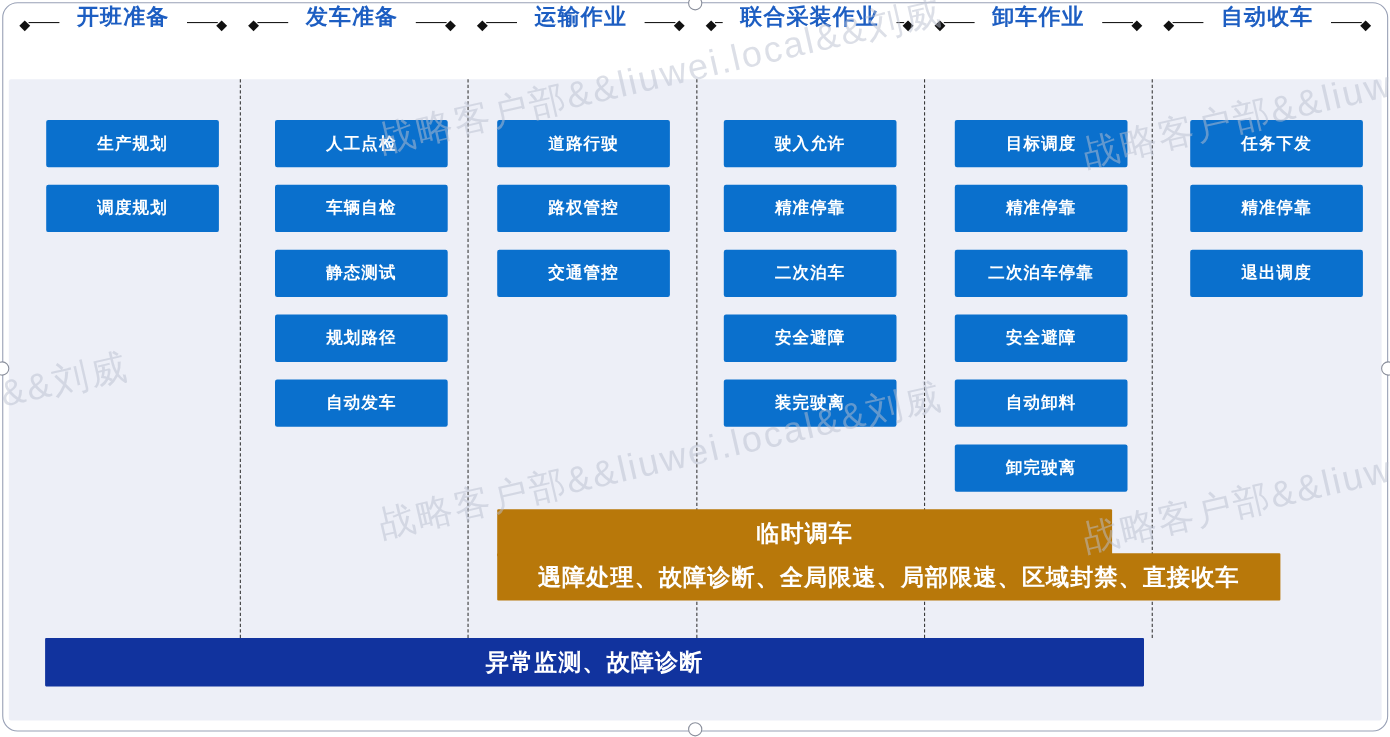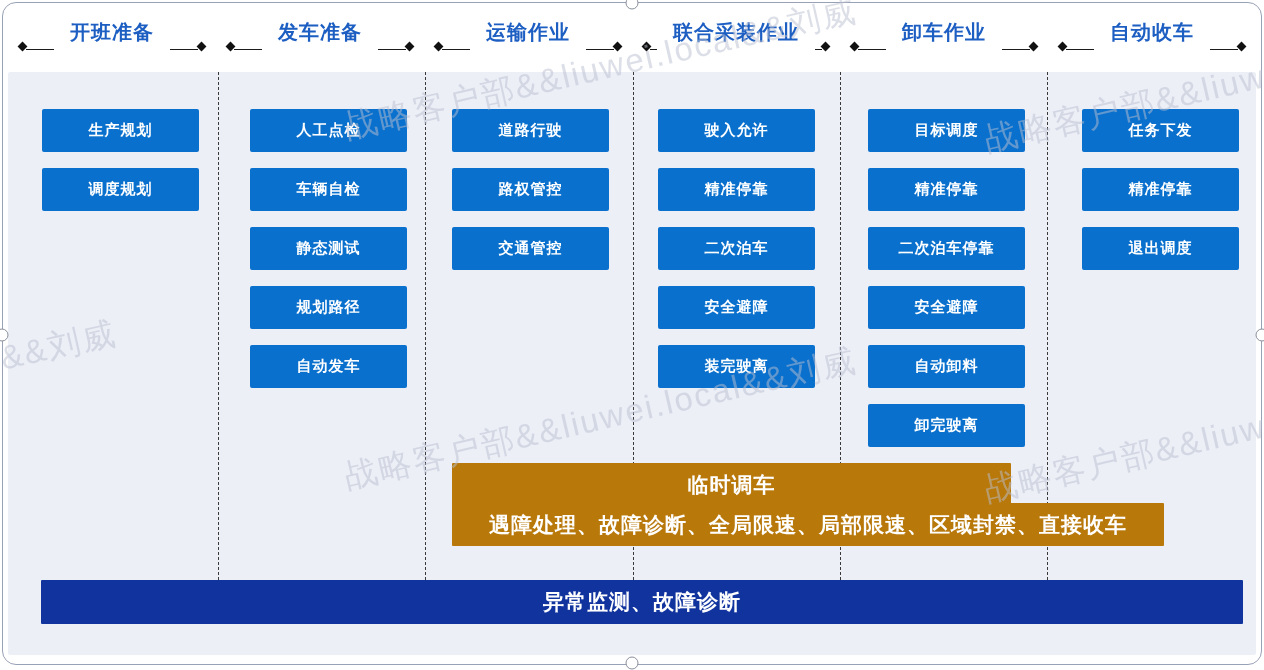--- a/index.html
+++ b/index.html
@@ -8,21 +8,21 @@
 
   
   .outer-border{position:absolute;left:2px;top:2px;right:2px;bottom:5px;
     border:1.5px solid #99a1b6;border-radius:14px;pointer-events:none;}
   .handle{position:absolute;width:11px;height:11px;border:1.5px solid #8a8f9c;
     border-radius:50%;background:#fff;transform:translate(-50%,-50%);z-index:60;}
 
   
   .header-band{position:absolute;left:8px;top:6px;width:1248px;height:44px;
     display:flex;z-index:5;}
-  .header-item{flex:1 1 0;display:flex;align-items:flex-end;padding:0 11px;}
+  .header-item{flex:1 1 0;display:flex;align-items:flex-start;padding:0 11px;}
   .header-line{flex:1 1 auto;height:0;border-top:1.6px solid #1b1b1b;margin-top:14px;}
   .header-diamond{width:7px;height:7px;background:#111;transform:rotate(45deg);
     flex:0 0 auto;margin-top:14px;}
   .header-title{flex:0 0 auto;padding:0 16px;transform:translateY(-4px);
     font-size:20px;font-weight:bold;color:var(--header-blue,#1d5ec2);
     letter-spacing:1px;white-space:nowrap;}
 
   
   .panel{position:absolute;left:8px;top:72px;width:1248px;height:583px;
     background:var(--panel-bg,#edeff7);border-radius:2px;z-index:1;}
@@ -130,21 +130,21 @@
   <div class="task-box" style="left:868px;top:286px">安全避障</div>
   <div class="task-box" style="left:868px;top:345px">自动卸料</div>
   <div class="task-box" style="left:868px;top:404px">卸完驶离</div>
 
   <div class="task-box" style="left:1082px;top:109px">任务下发</div>
   <div class="task-box" style="left:1082px;top:168px">精准停靠</div>
   <div class="task-box" style="left:1082px;top:227px">退出调度</div>
 
   <div class="bar gold" style="left:452px;top:463px;width:559px;height:43px">临时调车</div>
   <div class="bar gold" style="left:452px;top:503px;width:712px;height:43px">遇障处理、故障诊断、全局限速、局部限速、区域封禁、直接收车</div>
-  <div class="bar navy" style="left:41px;top:580px;width:1202px;height:44px">异常监测、故障诊断</div>
+  <div class="bar navy" style="left:41px;top:580px;width:999px;height:44px">异常监测、故障诊断</div>
 
   <div class="wm" style="left:-370px;top:30px">战略客户部&amp;&amp;liuwei.local&amp;&amp;刘威</div>
   <div class="wm" style="left:350px;top:105px">战略客户部&amp;&amp;liuwei.local&amp;&amp;刘威</div>
   <div class="wm" style="left:990px;top:118px">战略客户部&amp;&amp;liuwei.local&amp;&amp;刘威</div>
   <div class="wm" style="left:-390px;top:428px">战略客户部&amp;&amp;liuwei.local&amp;&amp;刘威</div>
   <div class="wm" style="left:350px;top:455px">战略客户部&amp;&amp;liuwei.local&amp;&amp;刘威</div>
   <div class="wm" style="left:990px;top:468px">战略客户部&amp;&amp;liuwei.local&amp;&amp;刘威</div>
 
   <div class="outer-border"></div>
   <div class="handle" style="left:632px;top:3px"></div>

